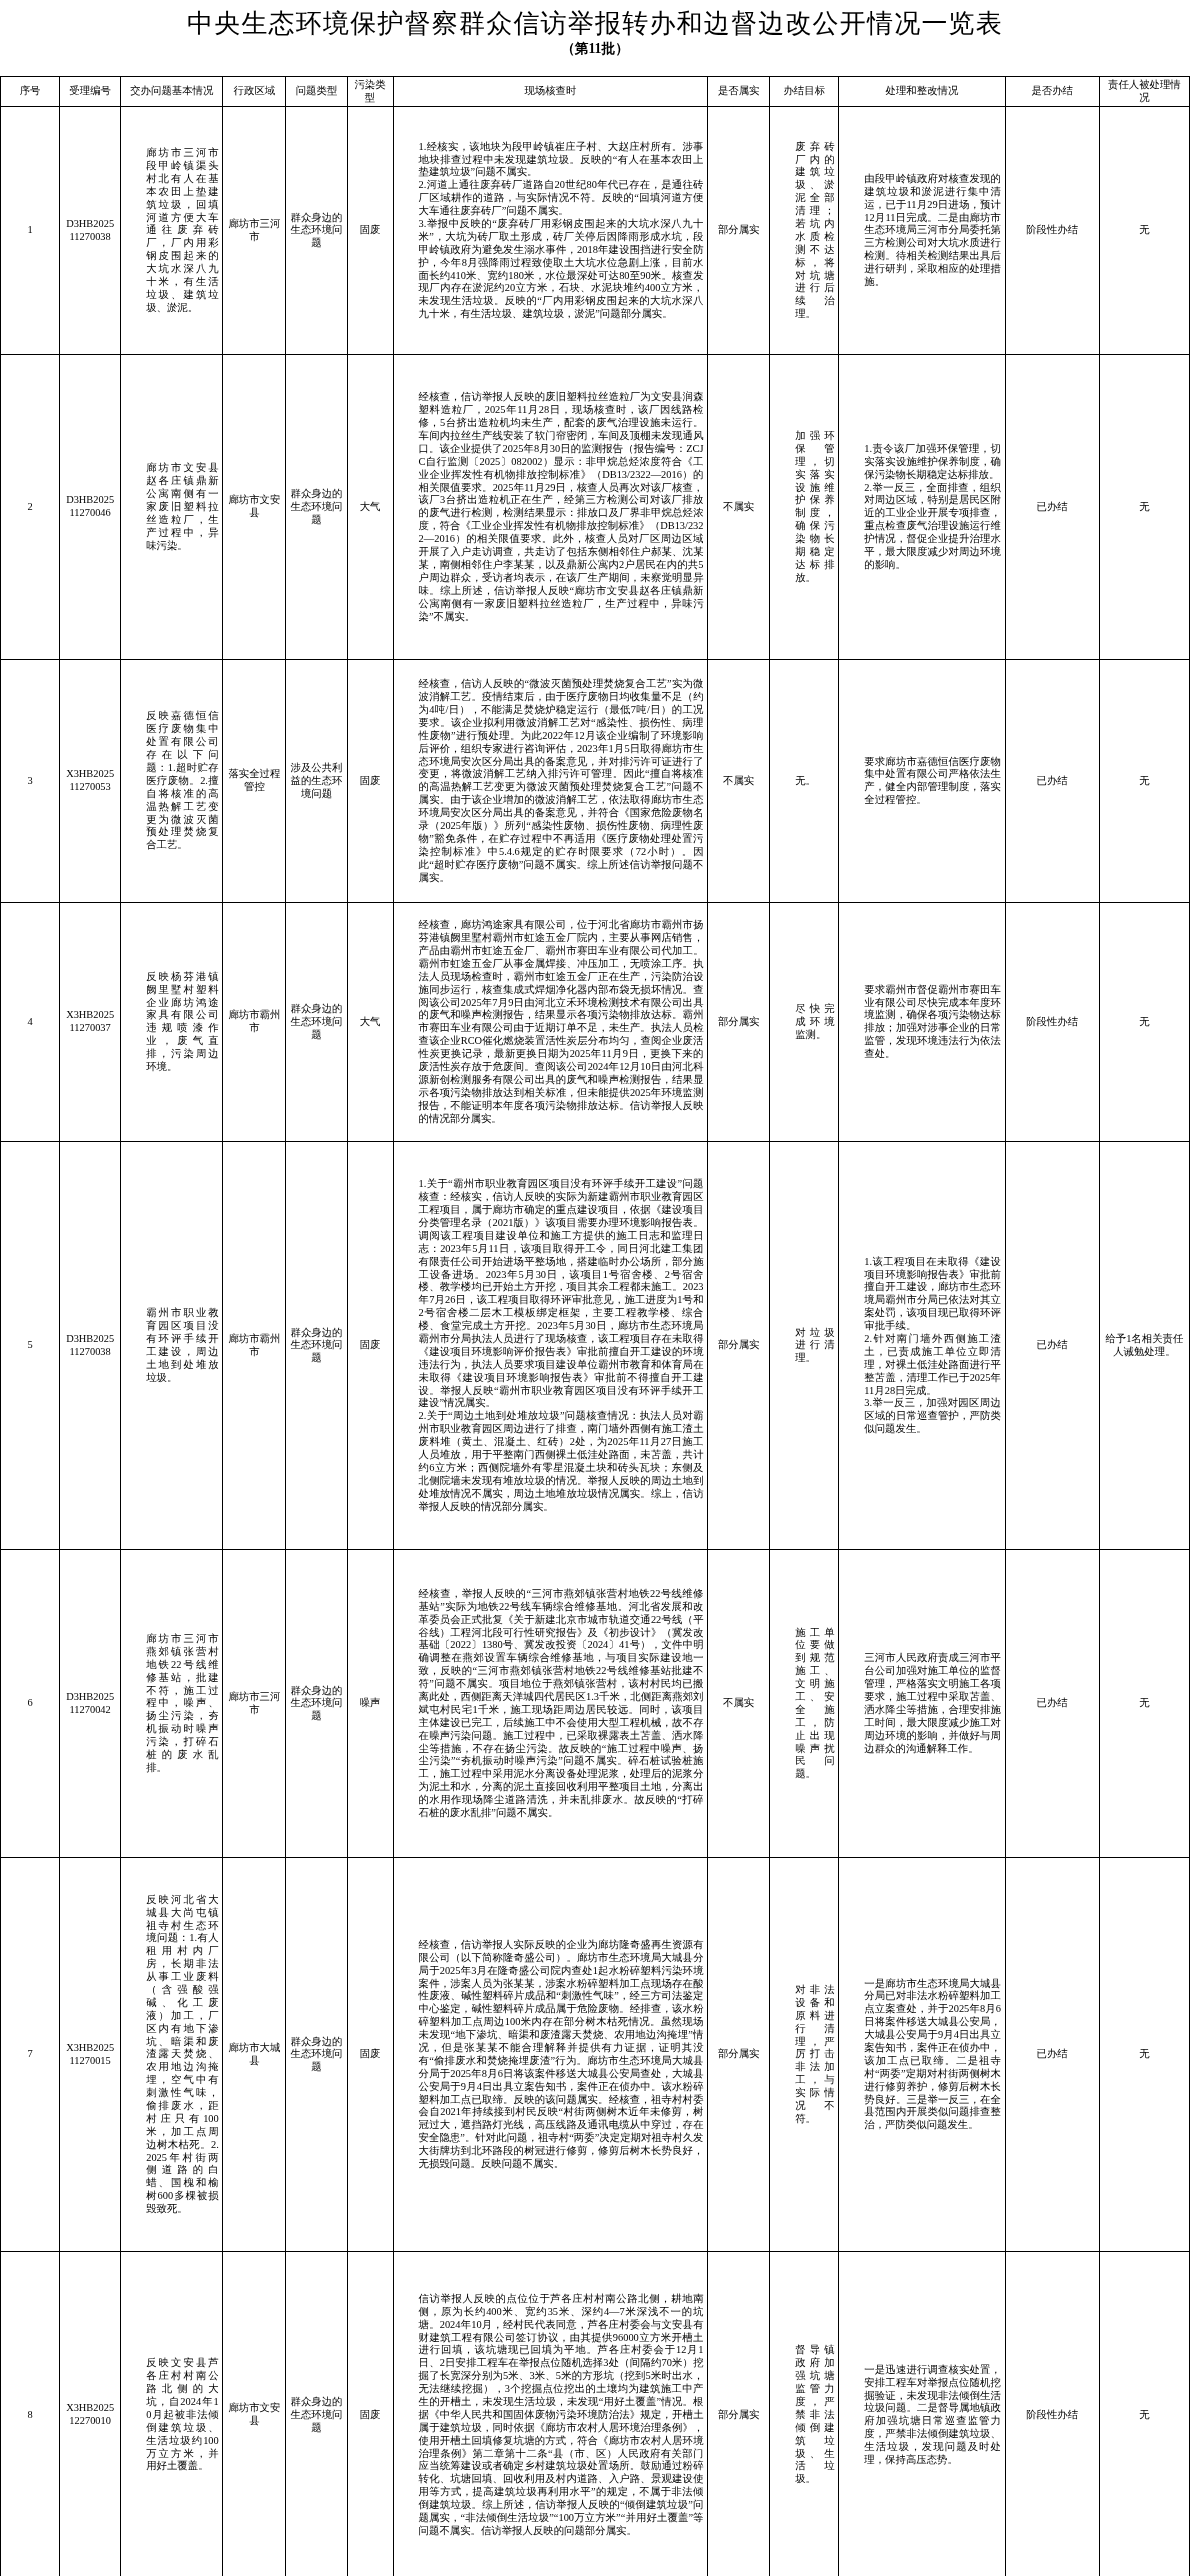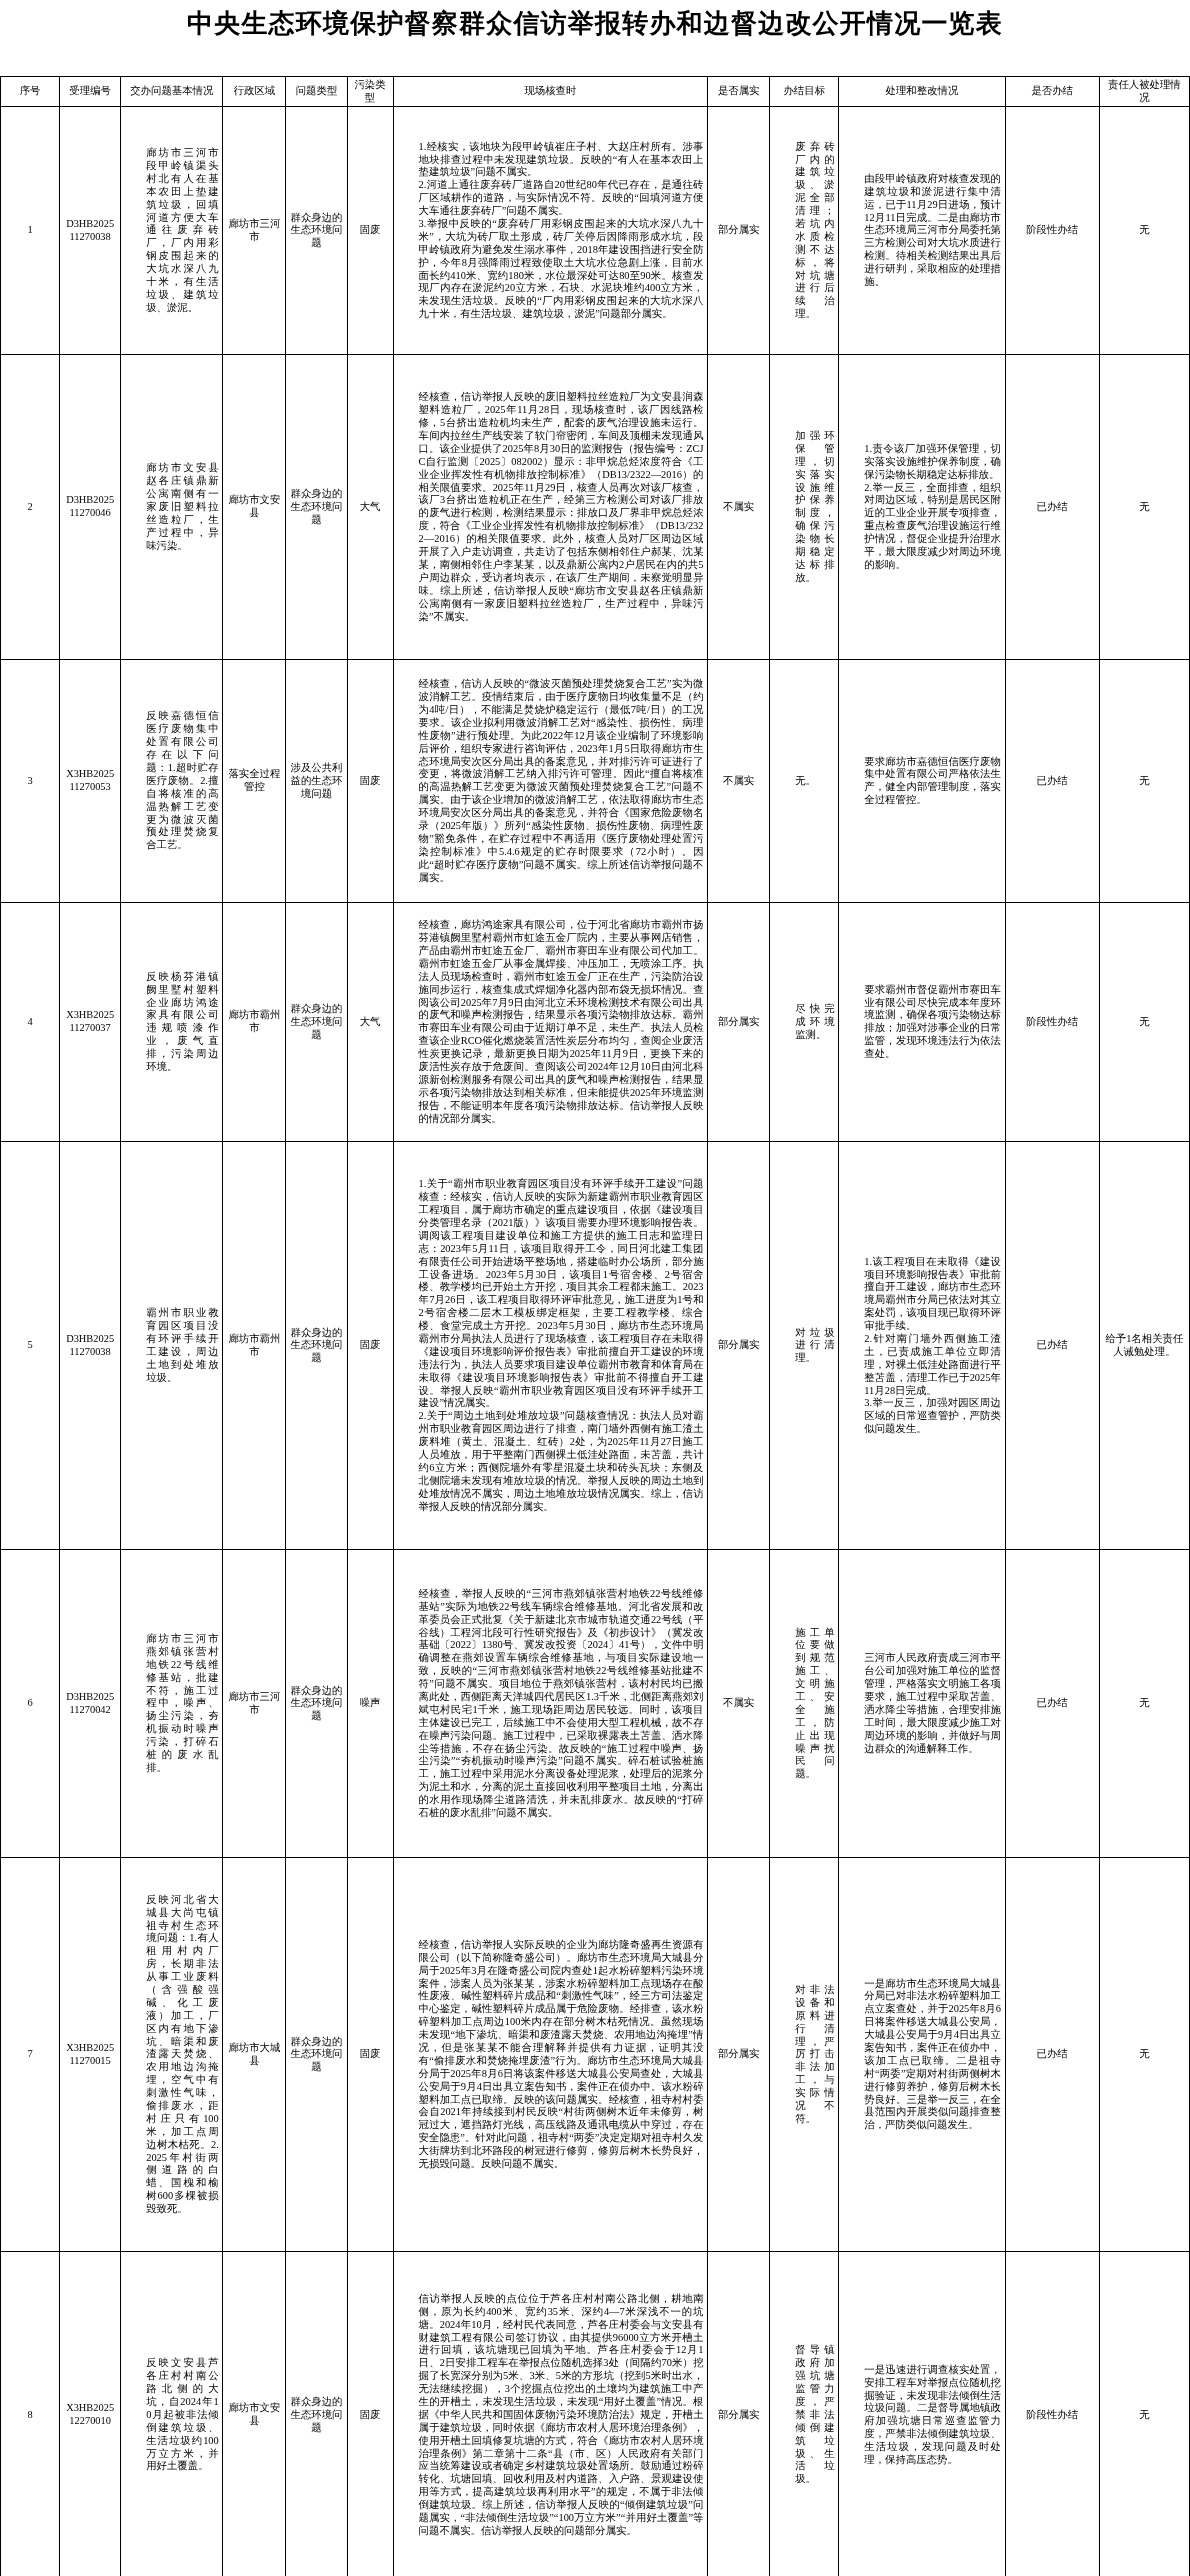--- a/index.html
+++ b/index.html
@@ -5,21 +5,21 @@
   html,body{margin:0;padding:0;background:#ffffff;}
   .page{
     width:1190px;
     background:#ffffff;
     font-family:"Liberation Serif","DejaVu Serif",serif;
     color:#000;
   }
   .title-block{height:76px;text-align:center;overflow:hidden;}
   .doc-title{
     font-size:26px;
-    font-weight:bold;
+    font-weight:normal;
     letter-spacing:1.2px;
     padding-top:8.3px;
     line-height:1.2;
   }
   .doc-subtitle{
     font-size:13.7px;
     font-weight:bold;
     line-height:1.4;
   }
   table.main{
@@ -45,20 +45,21 @@
   }
   td.center{text-align:center;}
   td.just{text-align:justify;white-space:pre-wrap;padding-left:25px;}
 </style>
 </head>
 <body>
 
 <div class="page">
   <div class="title-block">
     <div class="doc-title">中央生态环境保护督察群众信访举报转办和边督边改公开情况一览表</div>
+    <div class="doc-subtitle">（第11批）</div>
   </div>
 
   <table class="main">
     <colgroup>
       <col style="width:59px">
         <col style="width:61px">
         <col style="width:102px">
       <col style="width:63px">
         <col style="width:61px">
         <col style="width:46px">

